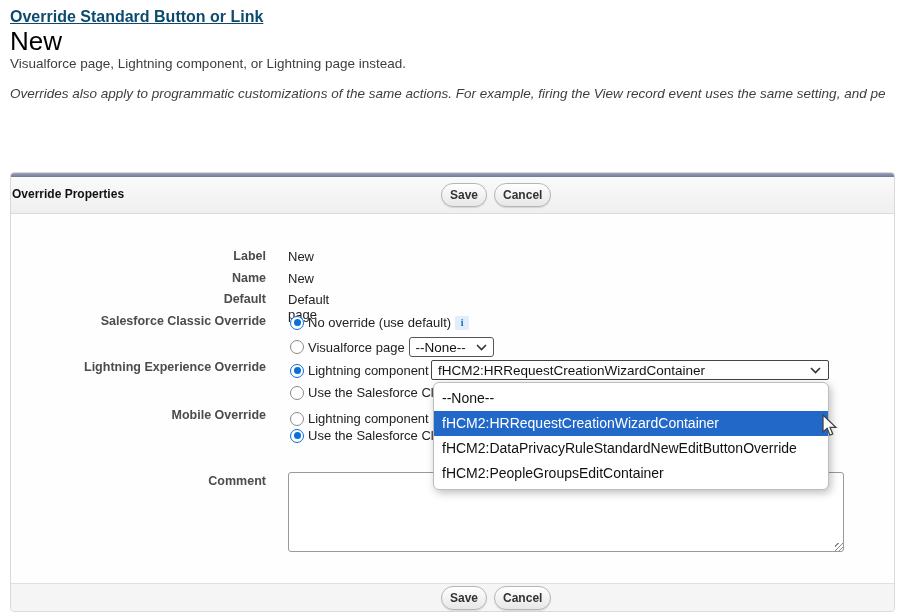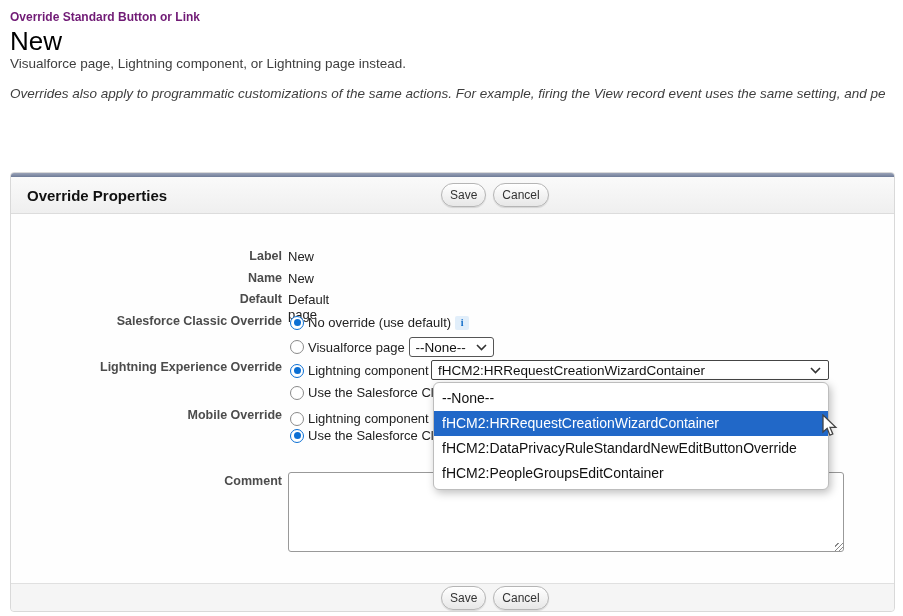--- a/index.html
+++ b/index.html
@@ -6,44 +6,44 @@
     --accent-bar:#6e7b97;
     --selection-blue:#2168c8;
     --radio-blue:#0b6fd4;
     --info-blue:#0f6cc8;
   }
   *{box-sizing:border-box;margin:0;padding:0;}
   html,body{width:903px;height:616px;overflow:hidden;background:#fff;
     font-family:"Liberation Sans",sans-serif;color:#333;}
   .page{width:903px;height:616px;position:relative;padding:10px 0 0 10px;}
 
-  .breadcrumb{font-size:12px;font-weight:bold;color:#701a75;line-height:14px;}
+  .breadcrumb{font-size:16px;font-weight:bold;color:#0c4a6e;line-height:14px;text-decoration:underline;}
   .page-title{font-size:26px;font-weight:400;color:#000;margin-top:2px;line-height:30px;}
   .desc{font-size:13.5px;color:#3e3e3e;line-height:16px;}
   .clip{white-space:nowrap;overflow:hidden;width:893px;}
   .p1{margin-top:21px;}
   .p2{margin-top:14px;font-style:italic;}
   .p3{margin-top:14px;}
 
   
   .panel{position:absolute;left:10px;top:172px;width:885px;border:1px solid #d9d9d9;
     border-radius:4px;background:#fefefe;}
   .panel-topbar{height:4px;background:linear-gradient(#9aa3b8,var(--accent-bar));
     border-radius:3px 3px 0 0;}
   .panel-header{position:relative;height:37px;background:linear-gradient(#fafafa,#efefef);
     border-bottom:1px solid #dcdcdc;}
-  .panel-title{position:absolute;left:16px;top:10px;font-size:15px;font-weight:bold;color:#111;}
+  .panel-title{position:absolute;left:1px;top:10px;font-size:12px;font-weight:bold;color:#111;}
   .btn-group{position:absolute;left:430px;top:6px;display:flex;gap:7px;}
-  .btn{font-family:"Liberation Sans",sans-serif;font-size:12px;font-weight:normal;color:#333;
+  .btn{font-family:"Liberation Sans",sans-serif;font-size:12px;font-weight:bold;color:#333;
     background:linear-gradient(#ffffff,#e7e7e7);border:1px solid #b5b5b5;border-radius:12px;
     padding:4px 8px;box-shadow:0 1px 1px rgba(0,0,0,.12);cursor:pointer;}
 
   .form-body{position:relative;height:369px;background:#fefefe;}
   .frow{position:absolute;left:0;height:16px;font-size:13px;}
-  .flabel{position:absolute;left:16px;width:255px;text-align:right;font-size:12.5px;
+  .flabel{position:absolute;left:0;width:255px;text-align:right;font-size:12.5px;
     font-weight:bold;color:#4c4c4c;}
   .fvalue{position:absolute;left:277px;color:#222;}
 
   .radio-row{position:absolute;left:279px;display:flex;align-items:center;gap:4px;
     font-size:13px;color:#222;white-space:nowrap;}
   .radio{width:14px;height:14px;border-radius:50%;border:1px solid #8a8a8a;background:#fff;
     flex:0 0 14px;position:relative;}
   .radio.checked{border-color:var(--radio-blue);}
   .radio.checked::after{content:"";position:absolute;left:2.5px;top:2.5px;width:7px;height:7px;
     border-radius:50%;background:var(--radio-blue);}

